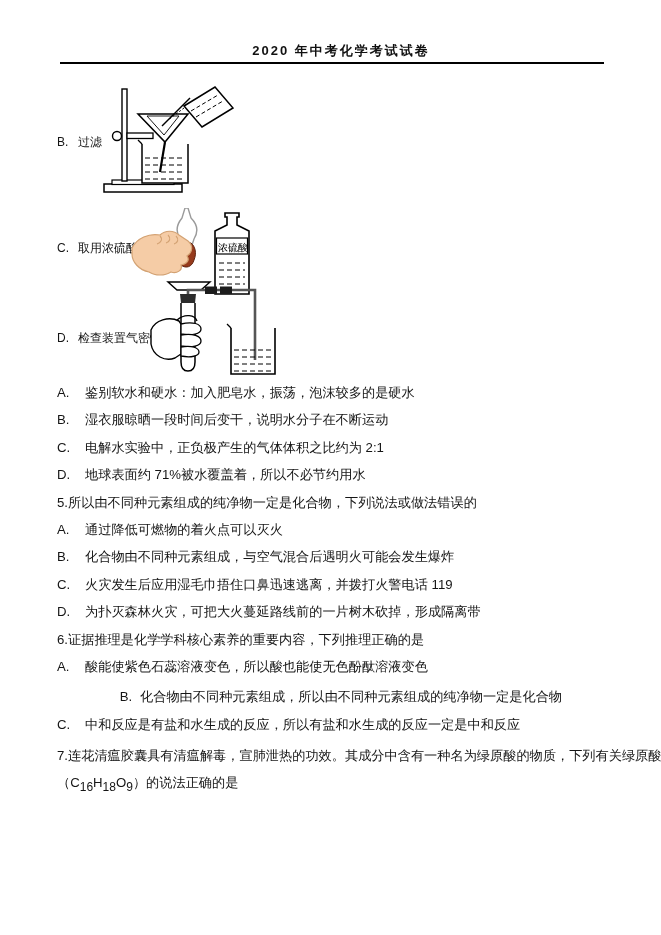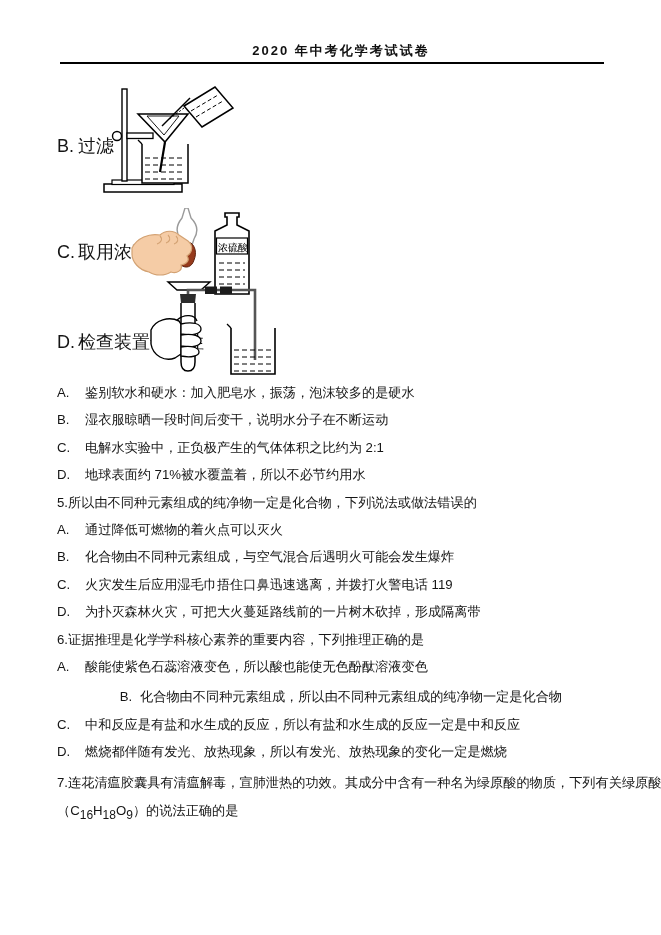--- a/index.html
+++ b/index.html
@@ -6,21 +6,21 @@
   .page{
     position:relative;width:642px;height:935px;background:#fff;overflow:hidden;
     font-family:Liberation Sans, sans-serif;color:#1a1a1a;padding-left:40px;
   }
   .header-title{
     position:absolute;top:42px;left:0;width:100%;text-align:center;
     font-size:13px;font-weight:bold;letter-spacing:2px;color:#111;
   }
   .header-rule{position:absolute;top:62px;left:60px;width:544px;height:2px;background:#000;}
 
-  .app-label{position:absolute;left:57px;font-size:18px;white-space:nowrap;color:#151515;}
+  .app-label{position:absolute;left:57px;font-size:12px;white-space:nowrap;color:#151515;}
   .app-label .alabel{display:inline-block;width:21px;}
   .diagram{position:absolute;}
 
   .text-flow{position:absolute;top:379px;left:57px;width:560px;font-size:13.2px;color:#151515;}
   .tline{height:27.4px;line-height:27.4px;white-space:nowrap;}
   .olabel{display:inline-block;width:28px;}
   sub{font-size:12px;line-height:0;}
 </style>
 </head>
 <body>
@@ -124,21 +124,20 @@
     <div class="tline"><span>5.</span><span>所以由不同种元素组成的纯净物一定是化合物，下列说法或做法错误的</span></div>
     <div class="tline"><span class="olabel">A.</span><span>通过降低可燃物的着火点可以灭火</span></div>
     <div class="tline"><span class="olabel">B.</span><span>化合物由不同种元素组成，与空气混合后遇明火可能会发生爆炸</span></div>
     <div class="tline"><span class="olabel">C.</span><span>火灾发生后应用湿毛巾捂住口鼻迅速逃离，并拨打火警电话 119</span></div>
     <div class="tline"><span class="olabel">D.</span><span>为扑灭森林火灾，可把大火蔓延路线前的一片树木砍掉，形成隔离带</span></div>
 
     <div class="tline"><span>6.</span><span>证据推理是化学学科核心素养的重要内容，下列推理正确的是</span></div>
     <div class="tline"><span class="olabel">A.</span><span>酸能使紫色石蕊溶液变色，所以酸也能使无色酚酞溶液变色</span></div>
     <div class="tline" style="margin-top:3px;text-align:center;"><span class="olabel">B.</span><span>化合物由不同种元素组成，所以由不同种元素组成的纯净物一定是化合物</span></div>
     <div class="tline"><span class="olabel">C.</span><span>中和反应是有盐和水生成的反应，所以有盐和水生成的反应一定是中和反应</span></div>
-    <div class="tline"><span class="olabel">D.</span><span>燃烧都伴随有发光、放热现象，所以有发光、放热现象的变化一定是燃烧</span></div>
 
     <div class="tline" style="margin-top:4px;"><span>7.</span><span>连花清瘟胶囊具有清瘟解毒，宣肺泄热的功效。其成分中含有一种名为绿原酸的物质，下列有关绿原酸</span></div>
     <div class="tline">
       <span>（C</span><sub>16</sub><span>H</span><sub>18</sub><span>O</span><sub>9</sub><span>）的说法正确的是</span>
     </div>
 
   </div>
 </div>
 
 </body></html>

